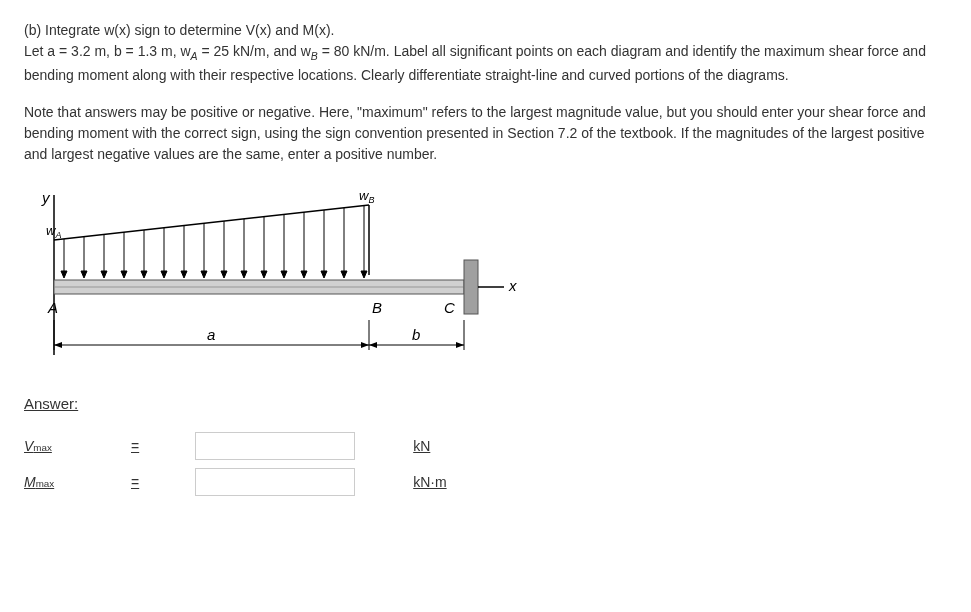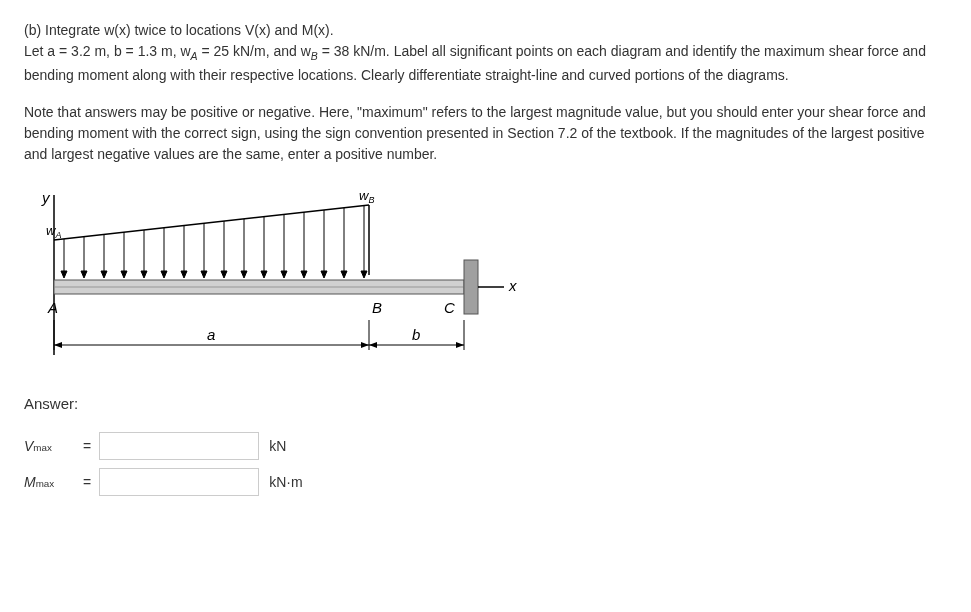--- a/index.html
+++ b/index.html
@@ -24,30 +24,32 @@
     
     .diagram-container {
       position: relative;
       width: 500px;
       height: 190px;
       margin: 20px 0 20px 0;
     }
     
     .answer-section {
       margin-top: 20px;
+      text-decoration: underline;
     }
     .answer-label {
       font-size: 15px;
       margin-bottom: 20px;
     }
     .answer-row {
       display: flex;
       align-items: center;
       margin-bottom: 8px;
       height: 28px;
+      gap: 48px;
     }
     .var-name {
       min-width: 55px;
       font-style: italic;
     }
     .var-sub {
       font-size: 0.7em;
       font-style: normal;
     }
     .equals {
@@ -63,23 +65,23 @@
       font-size: 13px;
     }
     .unit {
       margin-left: 6px;
     }
   </style>
 </head>
 <body>
 
 <div class="problem-text">
-  <p>(b) Integrate w(x) twice to locations V(x) and M(x).</p>
+  <p>(b) Integrate w(x) sign to determine V(x) and M(x).</p>
   <p>
-    <span>Let a = 3.2 m, b = 1.3 m, w</span><span class="italic sub">A</span><span> = 25 kN/m, and w</span><span class="italic sub">B</span><span> = 38 kN/m. Label all significant points on each diagram and identify the maximum shear force and bending moment along with their respective locations. Clearly differentiate straight-line and curved portions of the diagrams.</span>
+    <span>Let a = 3.2 m, b = 1.3 m, w</span><span class="italic sub">A</span><span> = 25 kN/m, and w</span><span class="italic sub">B</span><span> = 80 kN/m. Label all significant points on each diagram and identify the maximum shear force and bending moment along with their respective locations. Clearly differentiate straight-line and curved portions of the diagrams.</span>
   </p>
 </div>
 
 <div class="problem-text">
   <p>Note that answers may be positive or negative. Here, "maximum" refers to the largest magnitude value, but you should enter your shear force and bending moment with the correct sign, using the sign convention presented in Section 7.2 of the textbook. If the magnitudes of the largest positive and largest negative values are the same, enter a positive number.</p>
 </div>
 
 <div class="diagram-container">
   <svg width="500" height="190" viewBox="0 0 500 190">
 

